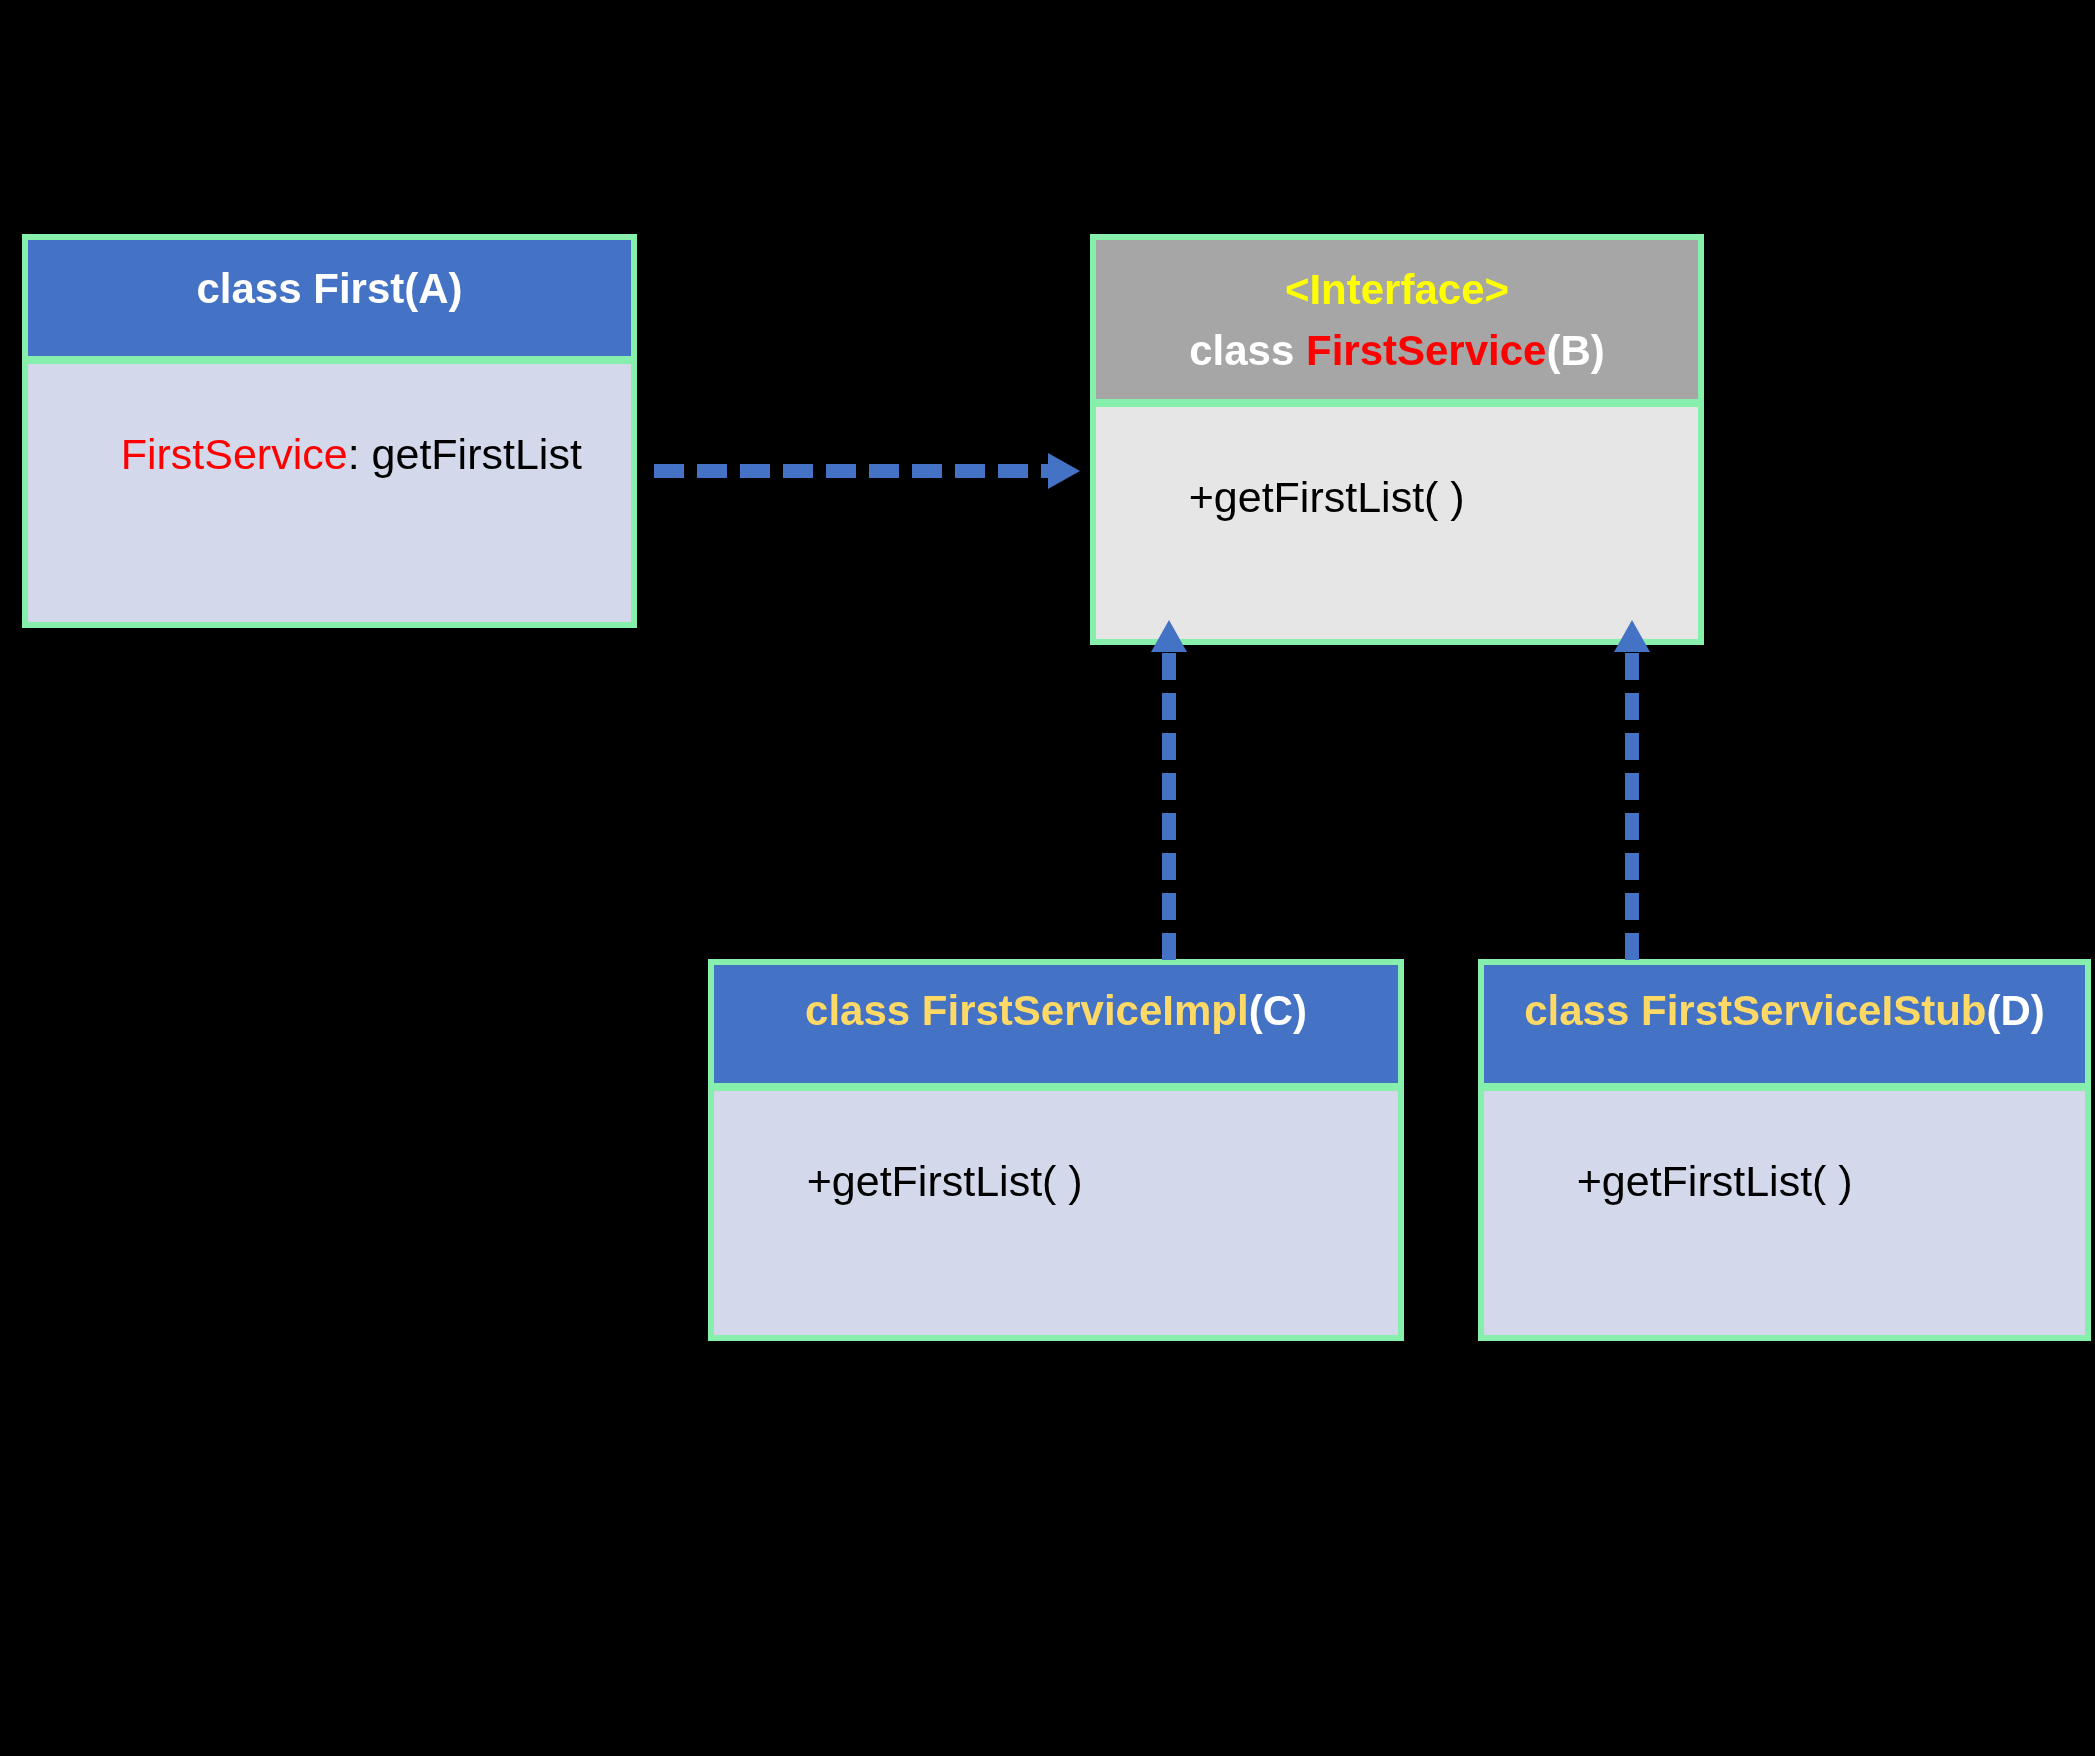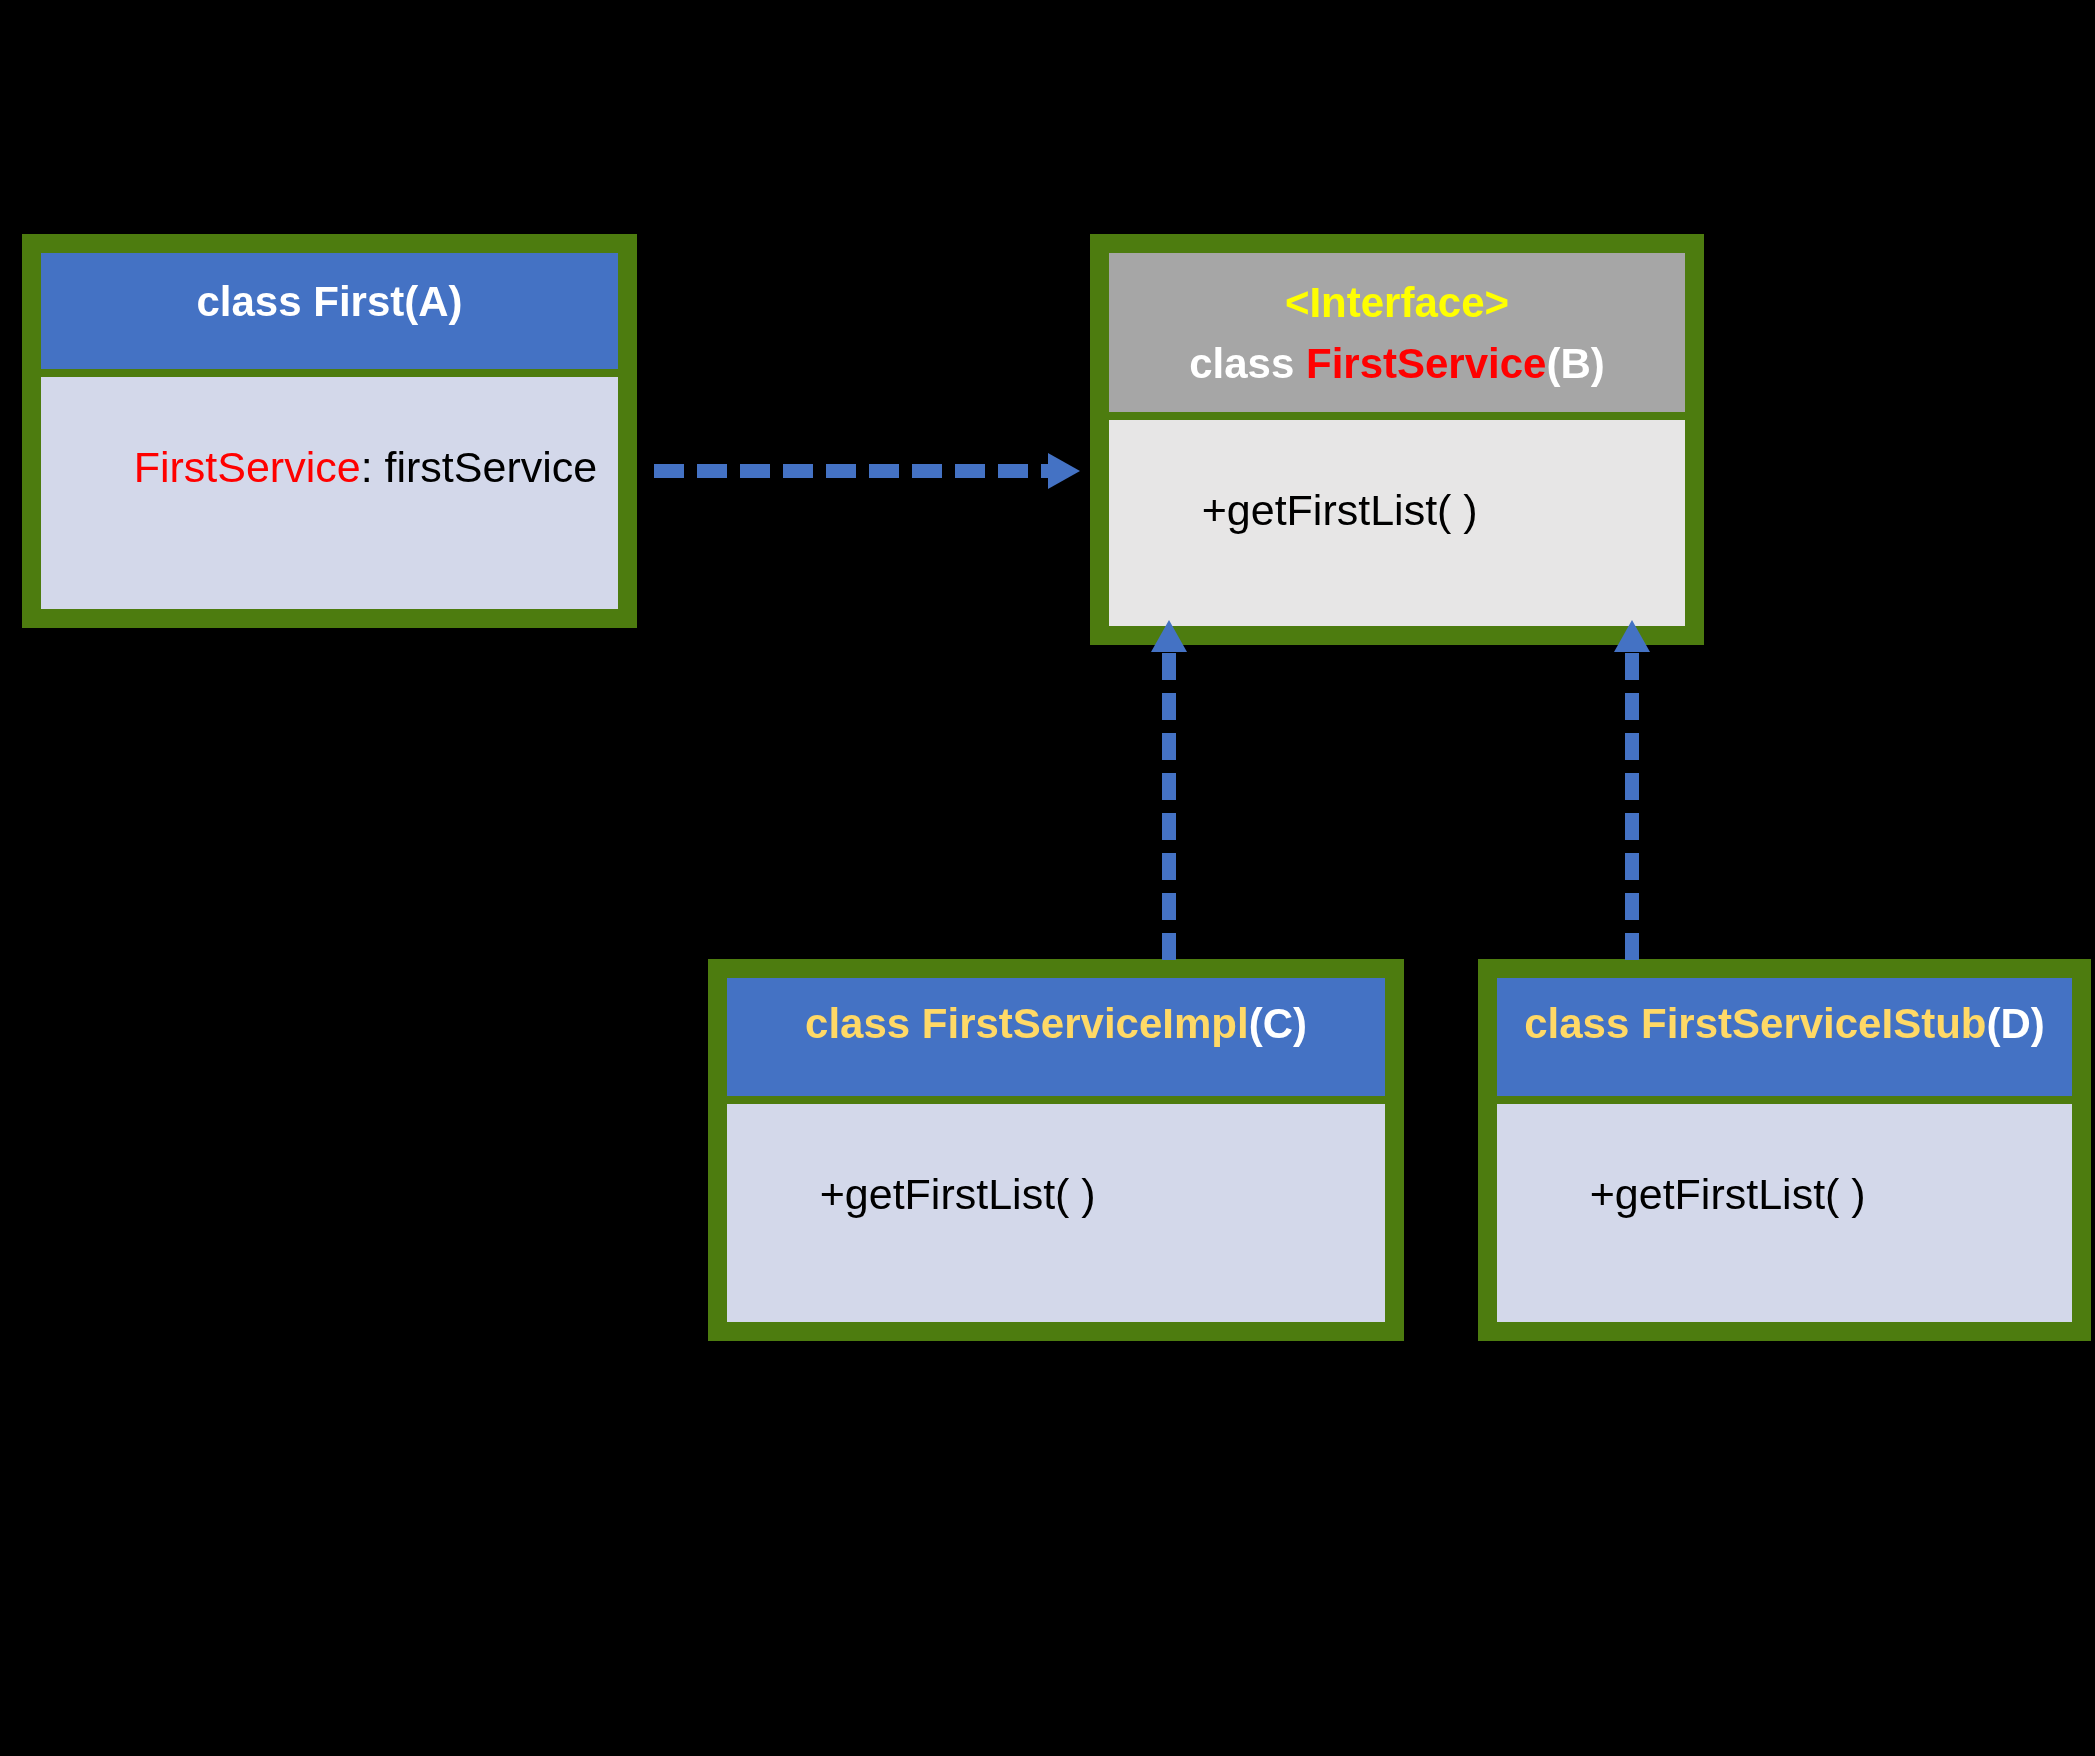--- a/index.html
+++ b/index.html
@@ -12,22 +12,22 @@
     width: 2095px;
     height: 1757px;
     background: var(--background, #000000);
     font-family: "Liberation Sans", "DejaVu Sans", sans-serif;
     overflow: hidden;
   }
 
   
   .uml-box {
     position: absolute;
-    background: #4d7c0f;           
-    padding: 19px;
+    background: #86efac;           
+    padding: 6px;
     box-sizing: border-box;
     display: flex;
     flex-direction: column;
     gap: 7.6px;
     z-index: 1;
   }
   .box-header {
     display: flex;
     flex-direction: column;
     align-items: center;
@@ -123,21 +123,21 @@
 </head>
 <body>
 
 <div class="stage">
 
   <div class="uml-box box-a">
     <div class="box-header blue-header">
       <span class="hdr-line">class First(A)</span>
     </div>
     <div class="box-body lavender-body">
-      <span class="text-red">FirstService</span><span class="text-black">: firstService</span>
+      <span class="text-red">FirstService</span><span class="text-black">: getFirstList</span>
     </div>
   </div>
 
   <div class="uml-box box-b">
     <div class="box-header gray-header">
       <span class="hdr-line text-yellow">&lt;Interface&gt;</span>
       <span class="hdr-line"><span class="text-white">class </span><span class="text-red">FirstService</span><span class="text-white">(B)</span></span>
     </div>
     <div class="box-body gray-body">
       <span class="text-black">+getFirstList( )</span>

